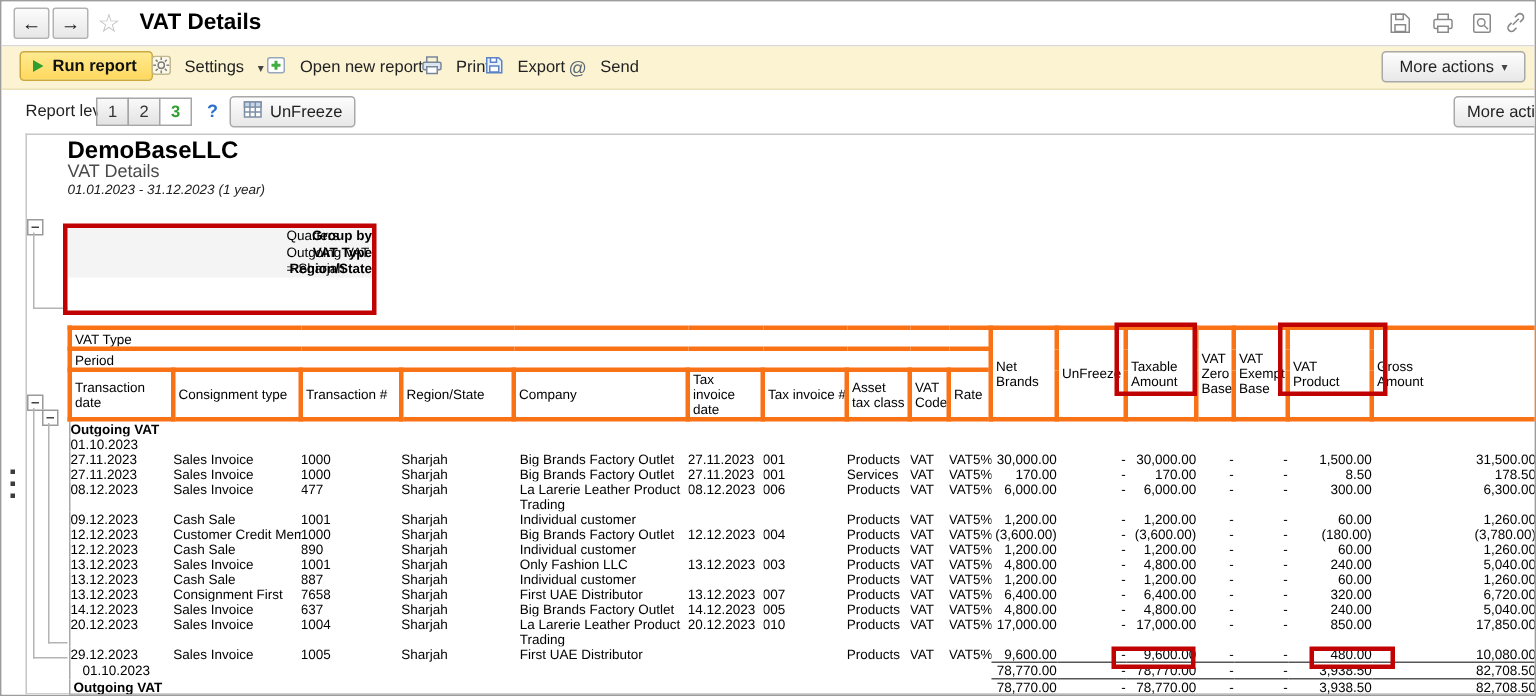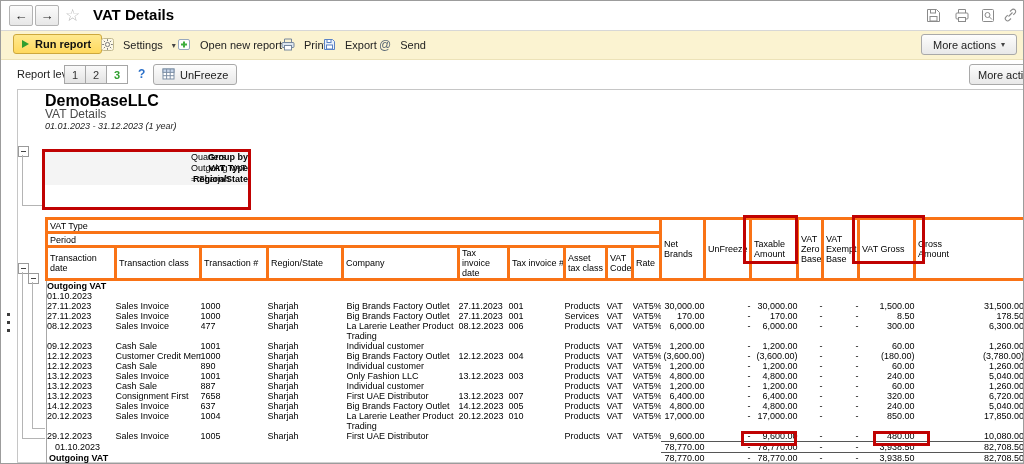--- a/index.html
+++ b/index.html
@@ -251,29 +251,29 @@
         <col style="width:110px">
       </colgroup>
       <thead>
         <tr class="h1">
           <th colspan="10">VAT Type</th>
           <th class="tall" rowspan="3">Net Brands</th>
           <th class="tall" rowspan="3">UnFreeze</th>
           <th class="tall" rowspan="3">Taxable Amount</th>
           <th class="tall" rowspan="3">VAT Zero Base</th>
           <th class="tall" rowspan="3">VAT Exempt Base</th>
-          <th class="tall" rowspan="3">VAT Gross</th>
+          <th class="tall" rowspan="3">VAT Product</th>
           <th class="tall" rowspan="3"><span class="narrow">Gross Amount</span></th>
         </tr>
         <tr class="h2">
           <th colspan="10">Period</th>
         </tr>
         <tr class="h3">
           <th>Transaction date</th>
-          <th>Transaction class</th>
+          <th>Consignment type</th>
           <th class="nowrap">Transaction #</th>
           <th>Region/State</th>
           <th>Company</th>
           <th>Tax invoice date</th>
           <th class="nowrap">Tax invoice #</th>
           <th>Asset tax class</th>
           <th>VAT Code</th>
           <th>Rate</th>
         </tr>
       </thead>

